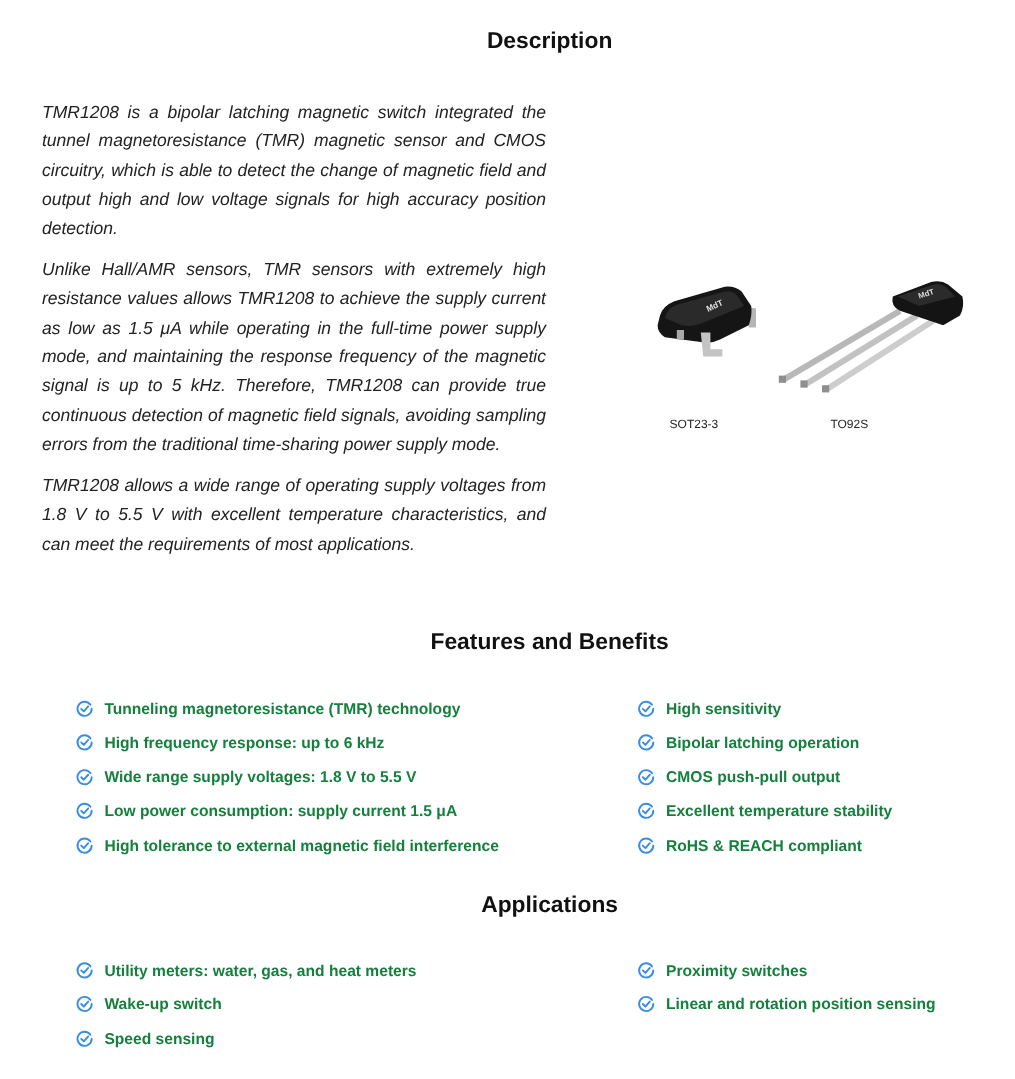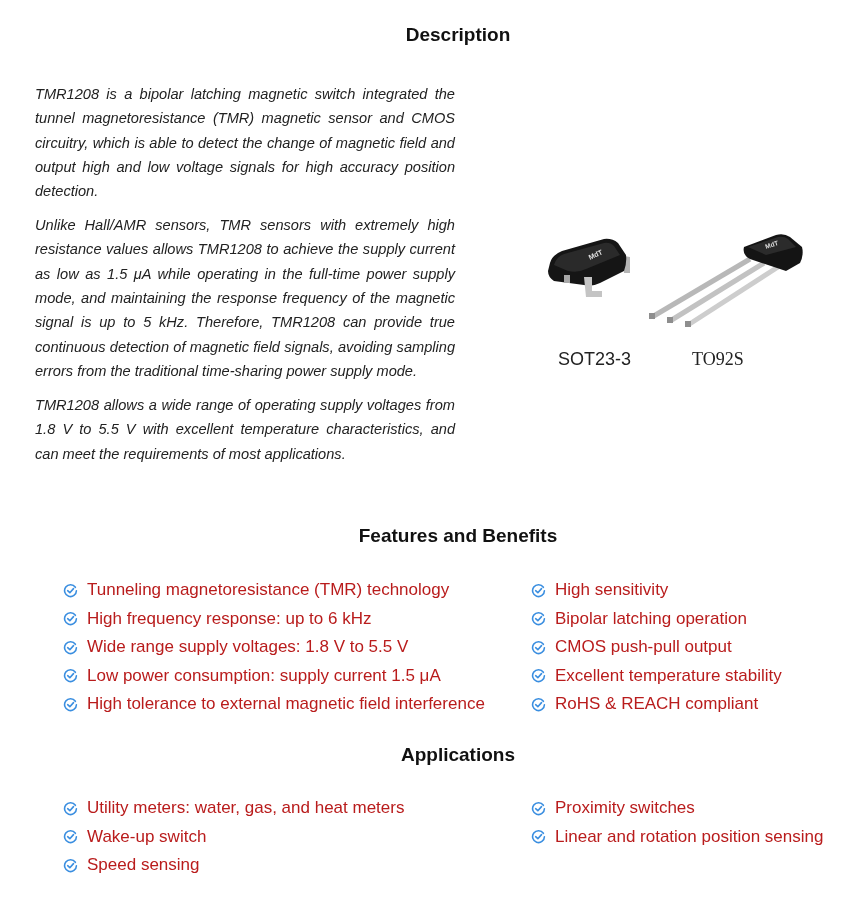--- a/index.html
+++ b/index.html
@@ -21,30 +21,30 @@
     color: #222222;
     font-style: italic;
   }
   .desc-text p { margin: 0 0 9.7px 0; }
 
   .products {
     position: absolute; left: 530px; top: 225px; width: 290px; height: 150px;
   }
   .product { position: absolute; top: 0; }
   .product .label {
-    position: absolute; font-size: 18px; color: #222222; white-space: nowrap;
+    position: absolute; font-size: 10px; color: #222222; white-space: nowrap;
   }
   #prod-sot { left: 0; width: 130px; height: 150px; }
   #prod-sot .label { left: 28px; top: 124px; }
   #prod-to { left: 110px; width: 180px; height: 150px; }
-  #prod-to .label { left: 52px; top: 124px; font-family: Liberation Serif, serif; }
+  #prod-to .label { left: 52px; top: 124px; }
 
   .list {
     position: absolute; margin: 0; padding: 0; list-style: none;
-    font-size: 17px; color: #b91c1c;
+    font-size: 13px; color: #15803d; font-weight: bold;
   }
   .list li { height: 28.5px; display: flex; align-items: center; white-space: nowrap; }
   .list .check {
     width: 15px; height: 15px; margin-right: 9px; flex: 0 0 15px;
     display: inline-block;
   }
   #feat-left  { left: 63px;  top: 576px; }
   #feat-right { left: 531px; top: 576px; }
   #app-left   { left: 63px;  top: 794px; }
   #app-right  { left: 531px; top: 794px; text-align: center; }

